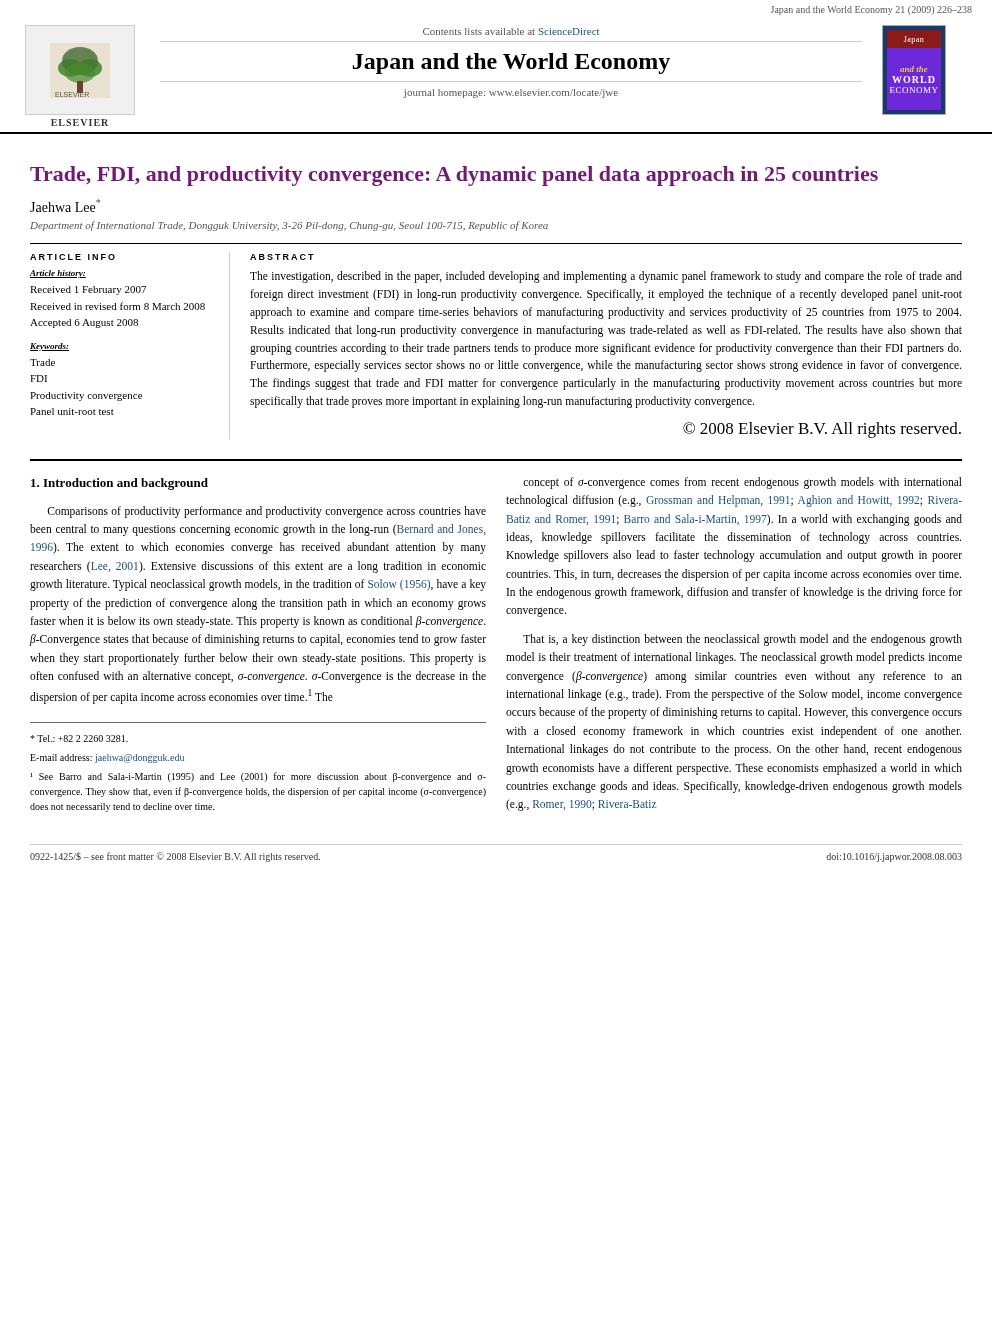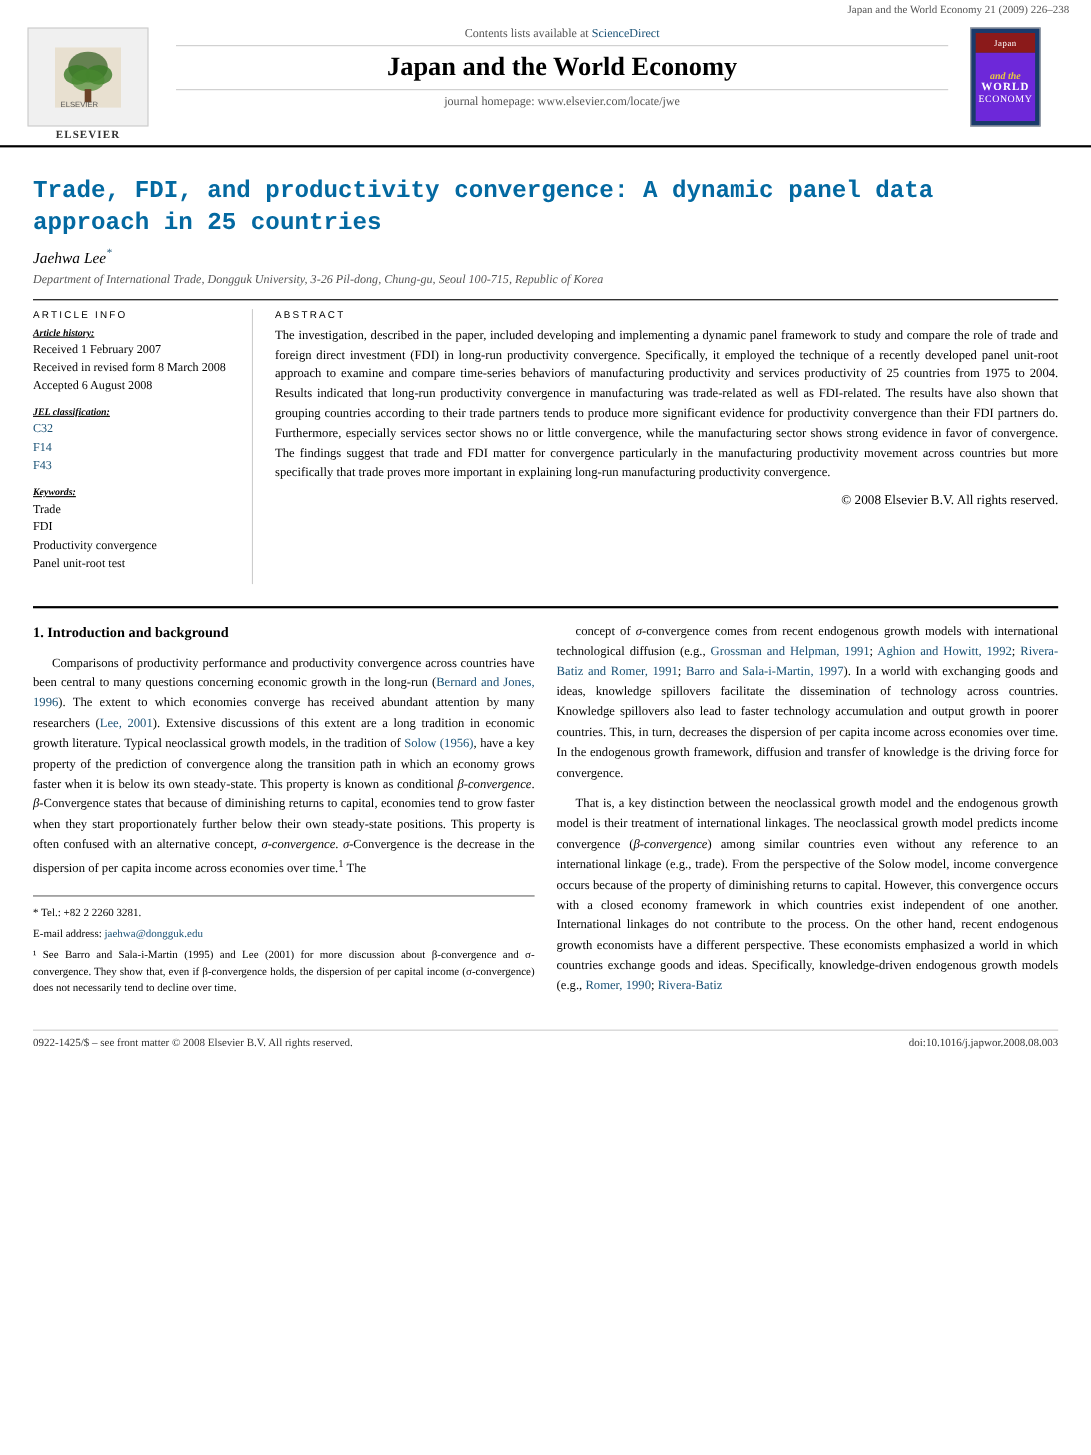--- a/index.html
+++ b/index.html
@@ -110,31 +110,30 @@
     }
 
     
     .main-content {
       padding: 10px 30px 20px 30px;
     }
 
     .article-title {
       font-size: 22px;
       font-weight: bold;
-      color: #0369a1;
+      color: #701a75;
       margin: 16px 0 8px 0;
       line-height: 1.3;
-      font-family: Liberation Mono, monospace;
+      font-family: Liberation Serif, serif;
     }
 
     .author-name {
       font-size: 14px;
       color: #000;
       margin-bottom: 4px;
-      font-style: italic;
     }
     .author-name sup {
       font-size: 10px;
       color: #1a5276;
     }
     .affiliation {
       font-size: 11px;
       font-style: italic;
       color: #555;
       margin-bottom: 12px;
@@ -158,21 +157,21 @@
 
     .abstract-col {
       flex: 1;
     }
 
     .section-label {
       font-size: 9px;
       letter-spacing: 2px;
       color: #000;
       text-transform: uppercase;
-      font-weight: normal;
+      font-weight: bold;
       margin-bottom: 6px;
       font-family: Arial, sans-serif;
     }
 
     .info-subsection {
       margin-bottom: 10px;
     }
     .info-subsection-label {
       font-size: 9px;
       font-style: italic;
@@ -190,21 +189,21 @@
     }
 
     .abstract-text {
       font-size: 11.5px;
       line-height: 1.55;
       text-align: justify;
       color: #000;
     }
 
     .copyright-line {
-      font-size: 12px;
+      font-size: 17px;
       text-align: right;
       color: #000;
       margin-top: 8px;
     }
 
     
     .article-body {
       margin-top: 20px;
       border-top: 2px solid #000;
       padding-top: 12px;
@@ -332,26 +331,20 @@
     <div class="article-info-col">
       <div class="section-label">Article info</div>
 
       <div class="info-subsection">
         <div class="info-subsection-label">Article history:</div>
         <div class="info-item">Received 1 February 2007</div>
         <div class="info-item">Received in revised form 8 March 2008</div>
         <div class="info-item">Accepted 6 August 2008</div>
       </div>
 
-      <div class="info-subsection">
-        <div class="info-subsection-label">JEL classification:</div>
-        <div class="info-item link-style">C32</div>
-        <div class="info-item link-style">F14</div>
-        <div class="info-item link-style">F43</div>
-      </div>
 
       <div class="info-subsection">
         <div class="info-subsection-label">Keywords:</div>
         <div class="info-item">Trade</div>
         <div class="info-item">FDI</div>
         <div class="info-item">Productivity convergence</div>
         <div class="info-item">Panel unit-root test</div>
       </div>
     </div>
 

